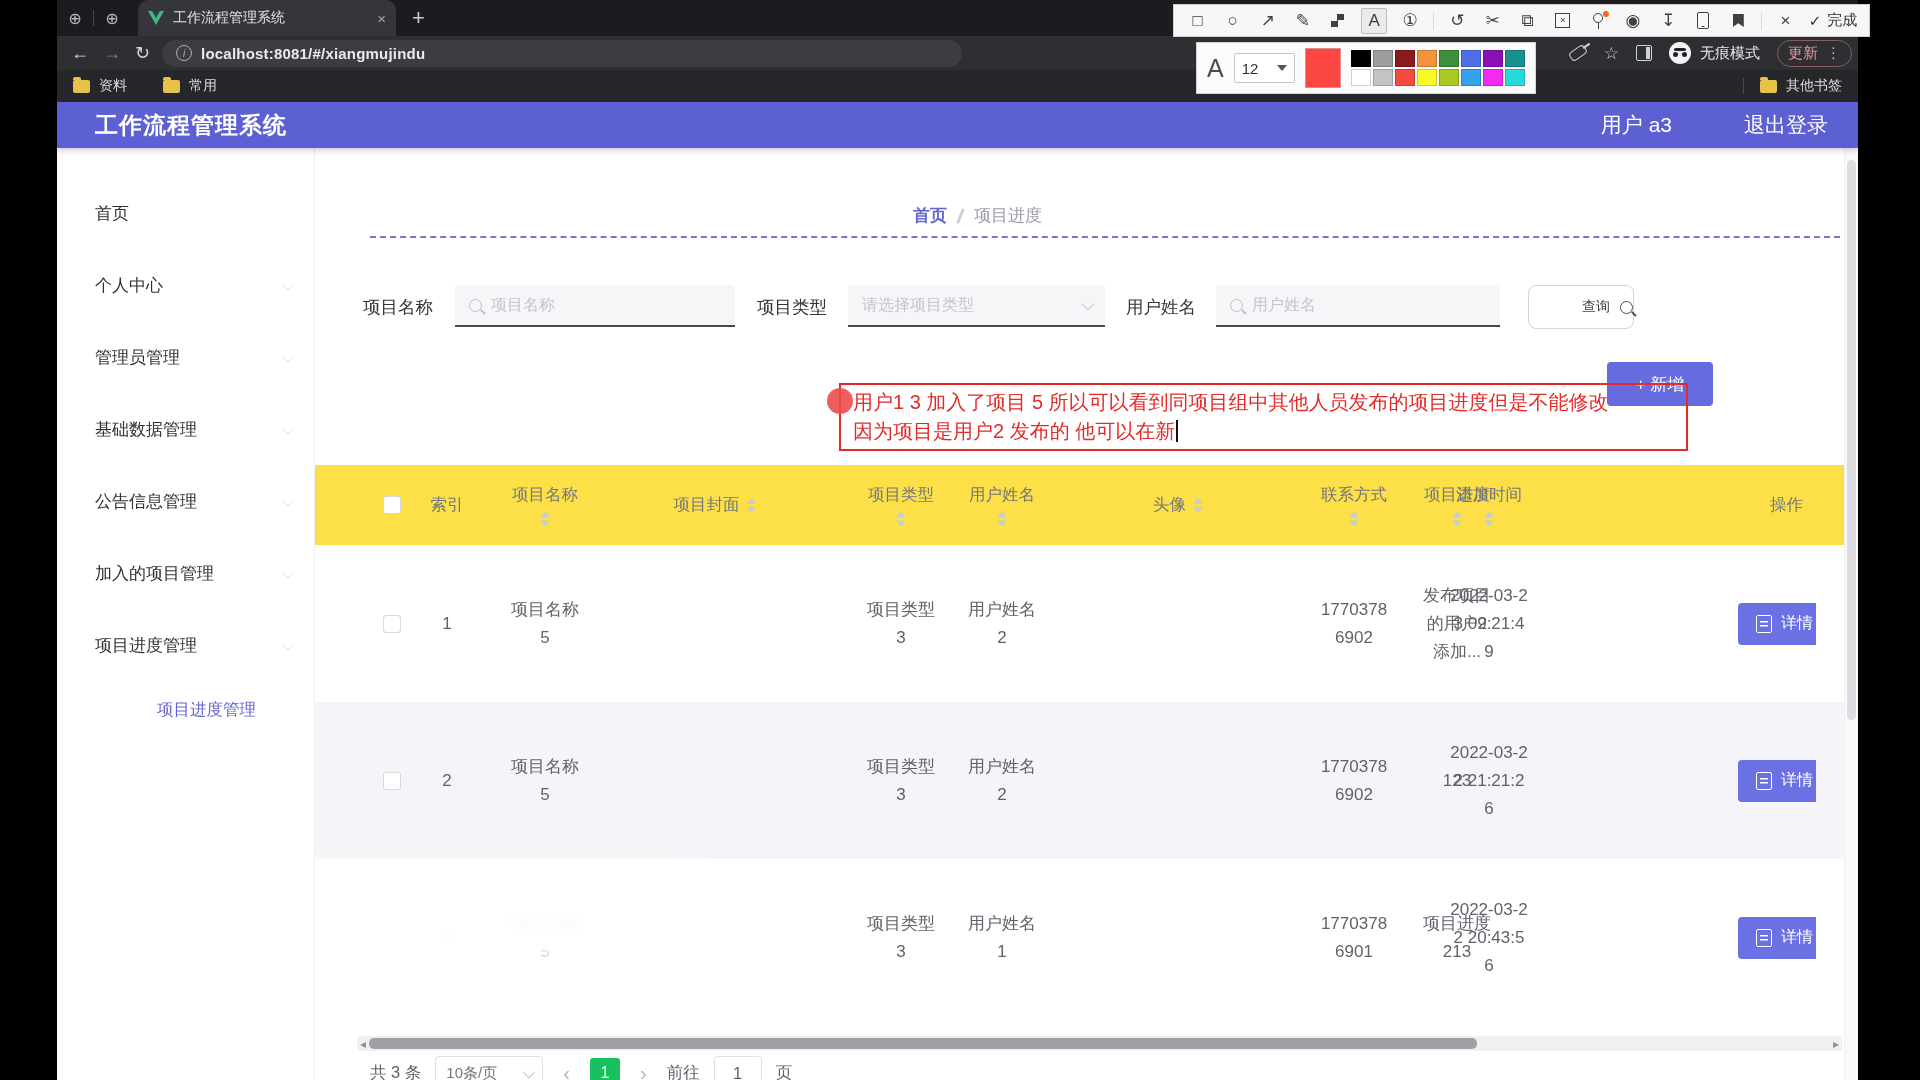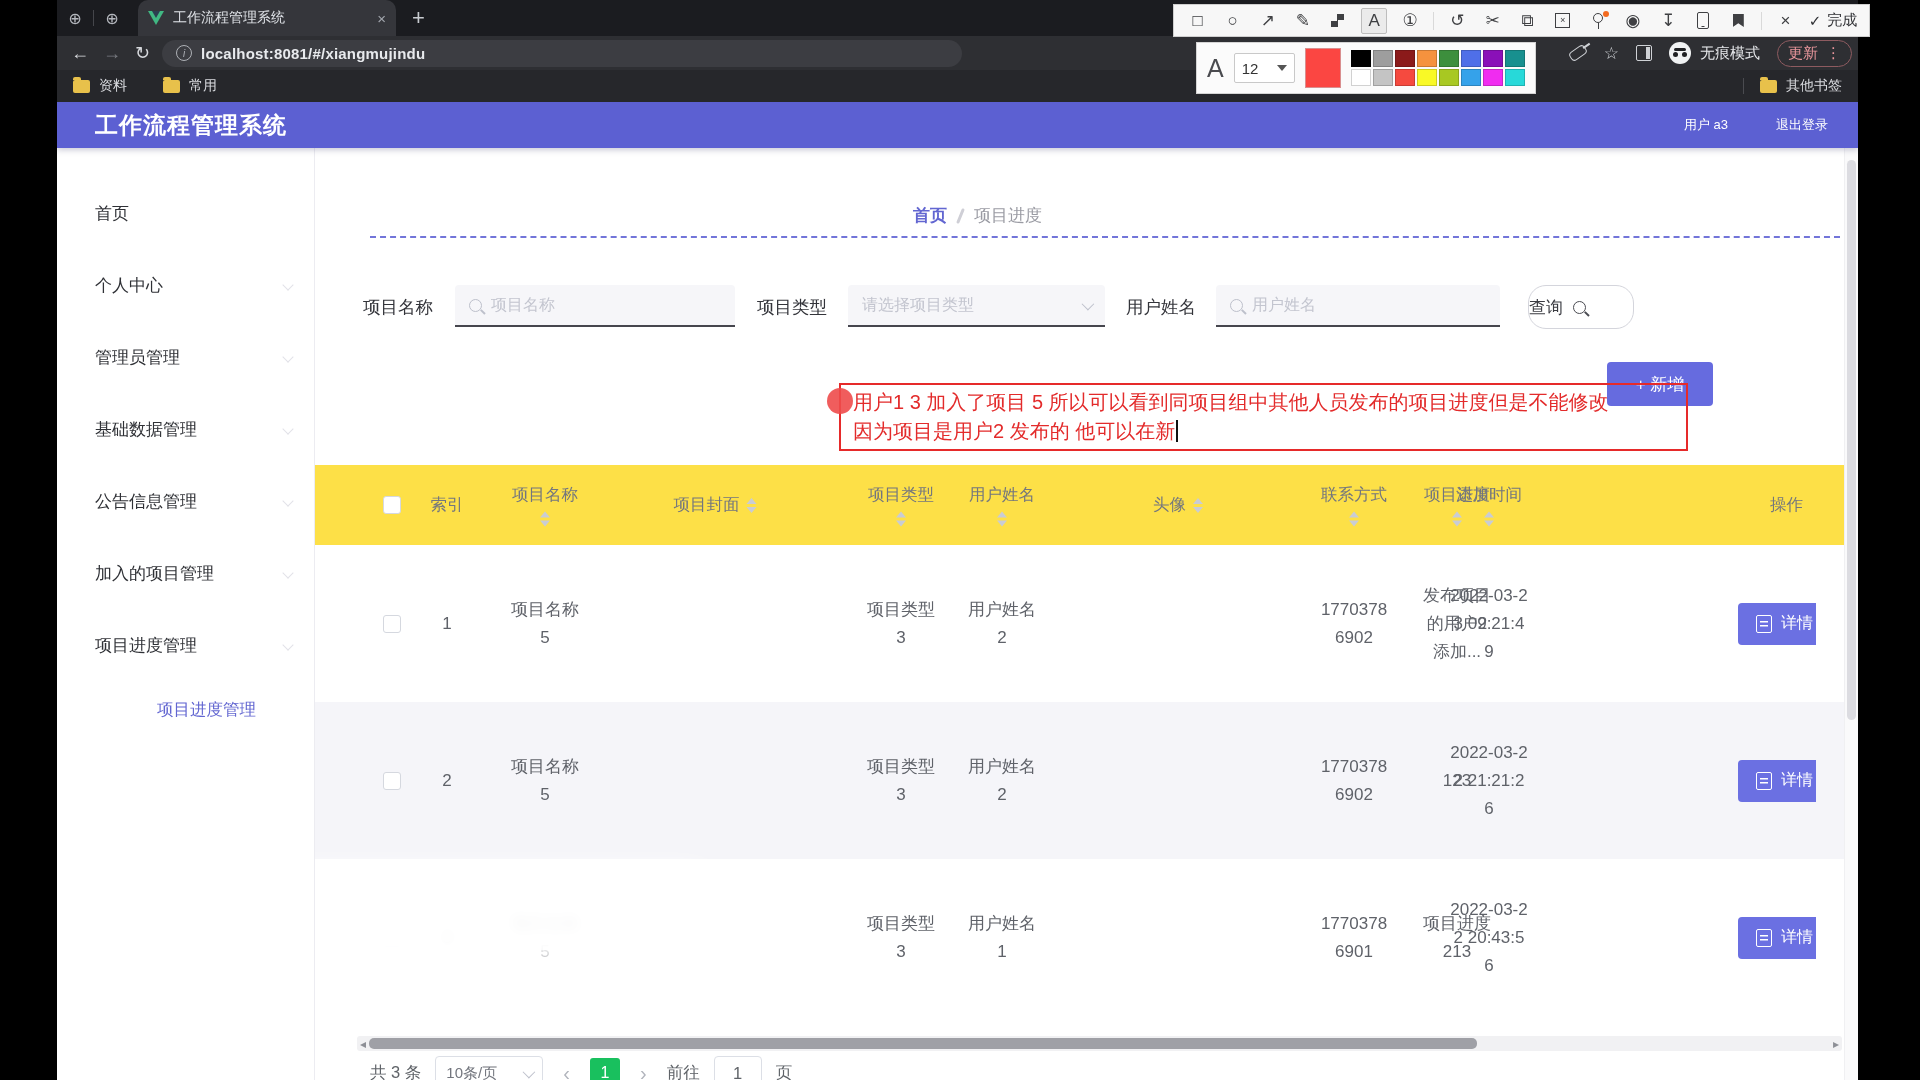--- a/index.html
+++ b/index.html
@@ -70,21 +70,21 @@
   .size-sel{width:58px;height:28px;background:#fff;border:1px solid #c9c9c9;border-radius:2px;display:flex;align-items:center;justify-content:space-between;padding:0 7px;font-size:15px;color:#333;}
   .size-car{width:0;height:0;border-left:5px solid transparent;border-right:5px solid transparent;border-top:6px solid #555;}
   .cur-swatch{width:44px;height:38px;border:1px solid #d98f8f;}
   .pal{display:grid;grid-template-columns:repeat(8,20px);grid-auto-rows:17px;gap:2px;}
   .pal span{display:block;border:1px solid rgba(0,0,0,.18);}
 
   
   .page{position:absolute;top:102px;left:0;right:0;bottom:0;background:#fff;overflow:hidden;}
   .appbar{position:absolute;top:0;left:0;right:0;height:46px;background:#5c60d2;color:#fff;display:flex;align-items:center;padding:0 30px 0 38px;box-shadow:0 2px 6px rgba(40,40,90,.25);z-index:5;}
   .app-title{font-size:23px;font-weight:bold;letter-spacing:1px;}
-  .appbar-right{margin-left:auto;display:flex;gap:48px;font-size:13px;}
+  .appbar-right{margin-left:auto;display:flex;gap:72px;font-size:21px;}
 
   .sidebar{position:absolute;top:46px;left:0;width:258px;bottom:0;background:#fff;border-right:1px solid #ececf1;padding-top:29px;box-sizing:border-box;}
   .side-item{height:72px;display:flex;align-items:center;justify-content:space-between;padding:0 22px 0 38px;font-size:17px;color:#2f3136;}
   .side-chev{width:7px;height:7px;border-right:1.5px solid #e2e2e8;border-bottom:1.5px solid #e2e2e8;transform:rotate(45deg);}
   .side-sub{height:58px;display:flex;align-items:center;padding-left:100px;color:#6266d1;font-size:16.5px;}
 
   .main{position:absolute;top:46px;left:258px;right:0;bottom:0;background:#fff;overflow:hidden;}
 
   .breadcrumb{position:absolute;left:598px;top:56px;display:flex;align-items:center;gap:12px;font-size:17px;}
   .bc-home{color:#6266d1;font-weight:bold;}
@@ -94,22 +94,22 @@
 
   .filters{position:absolute;left:0;right:0;top:137px;height:44px;}
   .f-label{position:absolute;top:0;height:44px;display:flex;align-items:center;font-size:17.5px;color:#33343a;}
   .f-input{position:absolute;top:0;height:42px;background:#f6f6f9;border-radius:4px 4px 0 0;border-bottom:2px solid #46464e;
            display:flex;align-items:center;gap:9px;padding:0 14px;box-sizing:border-box;font-size:16px;color:#c3c5cf;}
   .mag{flex:0 0 auto;width:11px;height:11px;border:1.7px solid #bdc0cb;border-radius:50%;position:relative;}
   .mag::after{content:"";position:absolute;right:-5px;bottom:-2px;width:6px;height:1.7px;background:#bdc0cb;transform:rotate(45deg);}
   .mag.dark{border-color:#4a4b52;}
   .mag.dark::after{background:#4a4b52;}
   .chev{margin-left:auto;width:8px;height:8px;border-right:1.7px solid #bdc0cb;border-bottom:1.7px solid #bdc0cb;transform:rotate(45deg) translateY(-2px);}
-  .btn-search{position:absolute;left:1213px;top:0;width:106px;height:44px;background:#fff;border:1.5px solid #d4d5dc;border-radius:18px;
-              display:flex;align-items:center;justify-content:flex-start;gap:10px;font-size:17px;color:#3b3c42;box-sizing:border-box;}
+  .btn-search{position:absolute;left:1213px;top:0;width:106px;height:44px;background:#fff;border:1.5px solid #d4d5dc;border-radius:8px;
+              display:flex;align-items:center;justify-content:flex-end;gap:10px;font-size:14px;color:#3b3c42;box-sizing:border-box;}
   .btn-add{position:absolute;left:1292px;top:214px;width:106px;height:44px;background:#666bdf;border-radius:4px;color:#fff;
            display:flex;align-items:center;justify-content:center;font-size:17px;z-index:8;}
 
   
   .note{position:absolute;left:524px;top:235px;width:845px;height:64px;border:2px solid #e62a2a;z-index:20;}
   .note-handle{position:absolute;left:-14px;top:3px;width:26px;height:26px;border-radius:50%;background:#ee4b4b;opacity:.9;}
   .note-l{position:absolute;left:12px;white-space:nowrap;color:#e32b2b;font-size:20px;}
   .note-l1{top:4px;}
   .note-l2{top:33px;}
   .caret-txt{display:inline-block;width:2px;height:22px;background:#111;vertical-align:-4px;margin-left:1px;}

